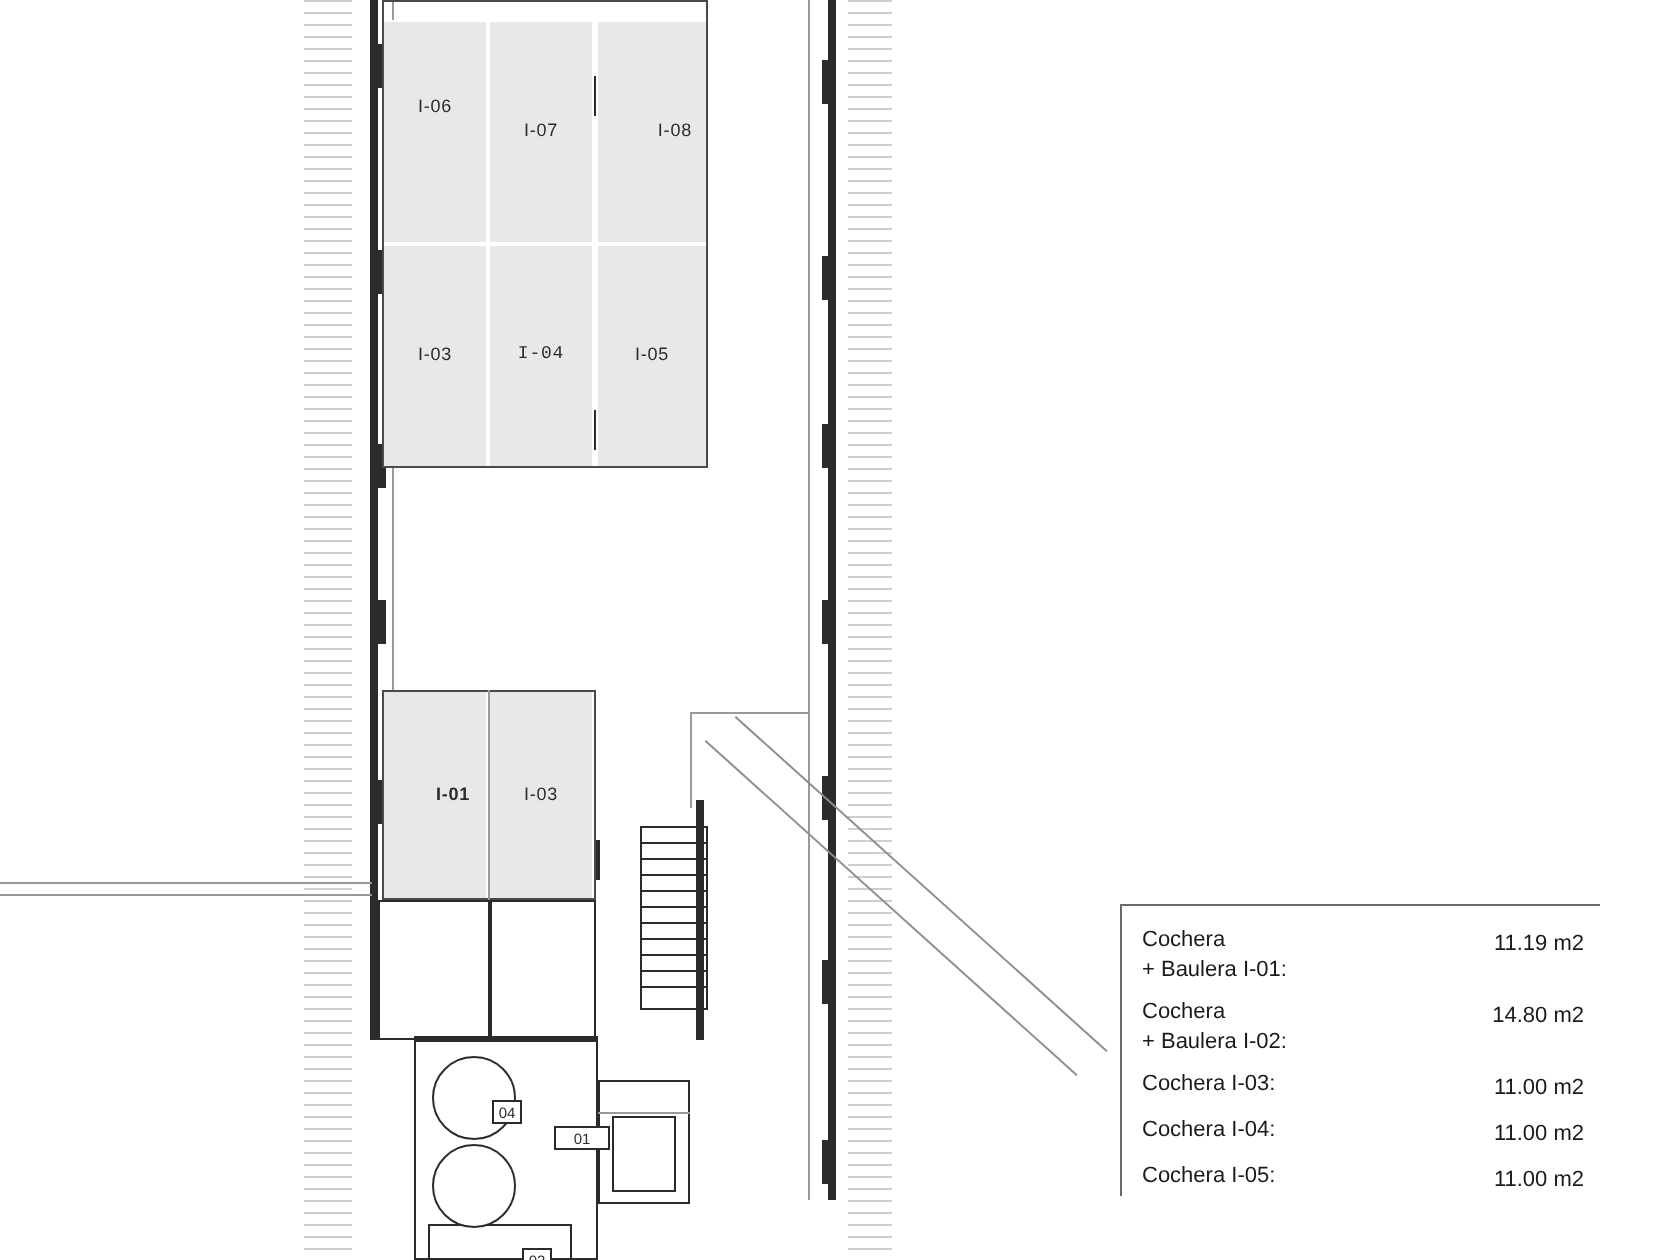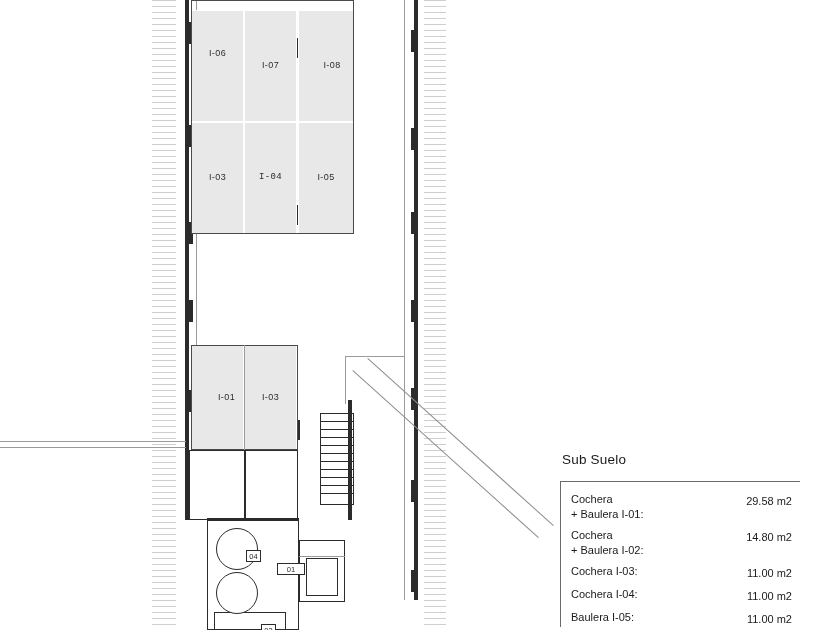--- a/index.html
+++ b/index.html
@@ -171,29 +171,29 @@
   <div class="col" style="left:295px; top:38px; width:5px; height:20px;"></div>
   <div class="col" style="left:295px; top:205px; width:5px; height:20px;"></div>
   <div class="col" style="left:295px; top:420px; width:5px; height:20px;"></div>
 
   <div id="bays">
       <div class="bay" style="left: 191px; top: 10px; width: 53px; height: 112px;"></div>
       <div class="bay-label" style="left: 191px; top: 48px; width: 53px;">I-06</div>
       <div class="bay" style="left: 244px; top: 10px; width: 53px; height: 112px;"></div>
       <div class="bay-label" style="left: 244px; top: 60px; width: 53px;">I-07</div>
       <div class="bay" style="left: 298px; top: 10px; width: 56px; height: 112px;"></div>
-      <div class="bay-label" style="left: 304px; top: 60px; width: 56px;">I-08</div>
+      <div class="bay-label" style="left: 290px; top: 60px; width: 56px; text-align: right;">I-08</div>
       <div class="bay" style="left: 191px; top: 122px; width: 53px; height: 112px;"></div>
       <div class="bay-label" style="left: 191px; top: 172px; width: 53px;">I-03</div>
       <div class="bay" style="left: 244px; top: 122px; width: 53px; height: 112px;"></div>
       <div class="bay-label" style="left: 244px; top: 172px; width: 53px; font-family: Liberation Mono, monospace;">I-04</div>
       <div class="bay" style="left: 298px; top: 122px; width: 56px; height: 112px;"></div>
       <div class="bay-label" style="left: 298px; top: 172px; width: 56px;">I-05</div>
       <div class="bay" style="left: 191px; top: 345px; width: 53px; height: 105px;"></div>
-      <div class="bay-label" style="left: 191px; top: 391.5px; width: 71px;">I-01</div>
+      <div class="bay-label" style="left: 191px; top: 391.5px; width: 71px; font-weight: bold;">I-01</div>
       <div class="bay" style="left: 244px; top: 345px; width: 53px; height: 105px;"></div>
       <div class="bay-label" style="left: 244px; top: 391.5px; width: 53px;">I-03</div>
     </div>
 
   <div class="bay-outline" style="left:191px; top:0px; width:163px; height:234px;"></div>
   <div class="bay-outline" style="left:191px; top:345px; width:107px; height:105px;"></div>
 
   <div class="room" style="left:189px; top:450px; width:56px; height:70px;"></div>
   <div class="room" style="left:245px; top:450px; width:53px; height:70px;"></div>
 
@@ -231,38 +231,37 @@
   <div class="thinline" style="left:244px; top:345px; width:1px; height:105px;"></div>
 
   <div id="tags">
       <div class="tagbox" style="left: 246px; top: 550px; width: 15px; height: 12px;">04</div>
       <div class="tagbox" style="left: 277px; top: 563px; width: 28px; height: 12px;">01</div>
       <div class="tagbox" style="left: 261px; top: 624px; width: 15px; height: 12px;">03</div>
     </div>
 </div>
 
 <div id="legend">
-  <div id="legend-title">Sub Suelo</div>
   <div id="legend-table">
       <div class="legend-row">
         <div class="legend-name">Cochera
 + Baulera I-01:</div>
-        <div class="legend-area">29.58 m2</div>
+        <div class="legend-area">11.19 m2</div>
       </div>
       <div class="legend-row">
         <div class="legend-name">Cochera
 + Baulera I-02:</div>
         <div class="legend-area">14.80 m2</div>
       </div>
       <div class="legend-row">
         <div class="legend-name">Cochera I-03:</div>
         <div class="legend-area">11.00 m2</div>
       </div>
       <div class="legend-row">
         <div class="legend-name">Cochera I-04:</div>
         <div class="legend-area">11.00 m2</div>
       </div>
       <div class="legend-row">
-        <div class="legend-name">Baulera I-05:</div>
+        <div class="legend-name">Cochera I-05:</div>
         <div class="legend-area">11.00 m2</div>
       </div>
     </div>
 </div>
 
 </body></html>

